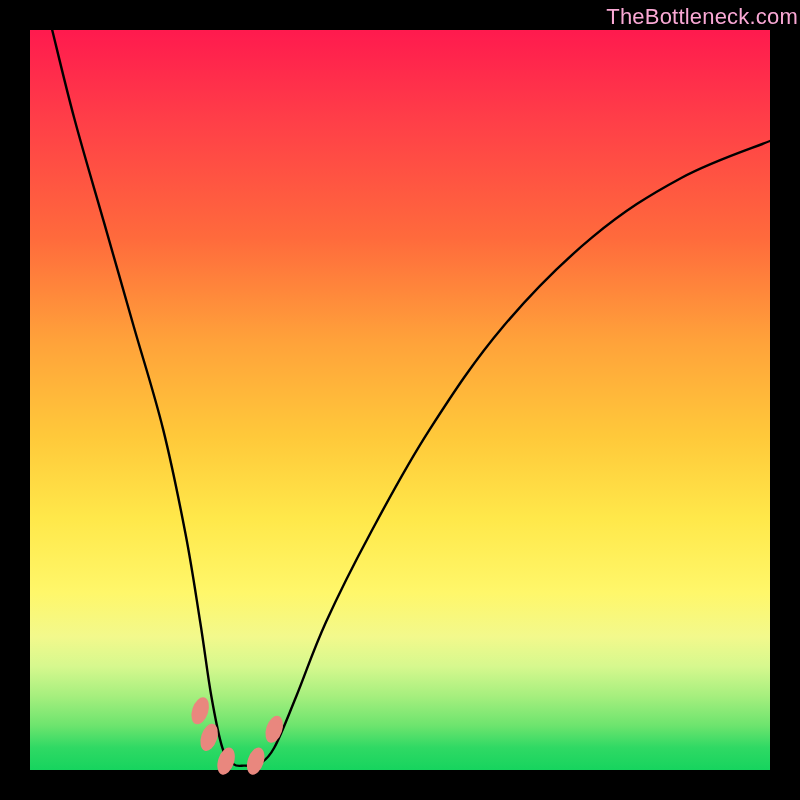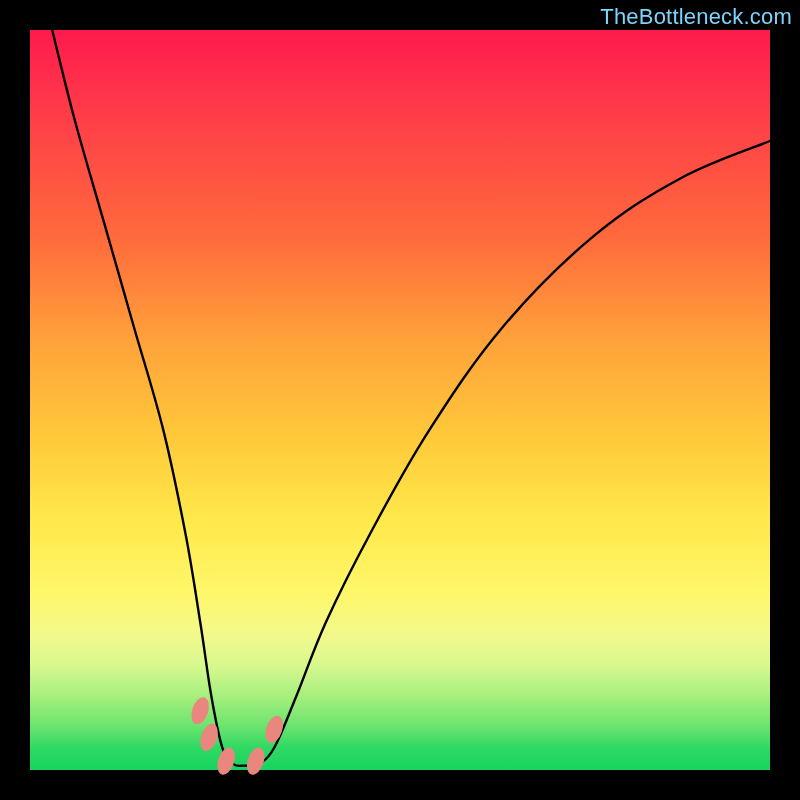--- a/index.html
+++ b/index.html
@@ -39,22 +39,22 @@
       #d6f88e 86%,
       #a6ef7e 90%,
       #6de46e 94%,
       #2fd964 97%,
       #16d45e 100%
     );
   }
   .watermark {
     position: absolute;
     top: 4px;
-    right: 8px;
-    color: #7dd3fc;
+    right: 2px;
+    color: #f9a8d4;
     font-size: 22px;
     font-weight: 400;
     letter-spacing: 0.2px;
     user-select: none;
   }
   svg.curve {
     position: absolute;
     left: 0;
     top: 0;
     width: 740px;

